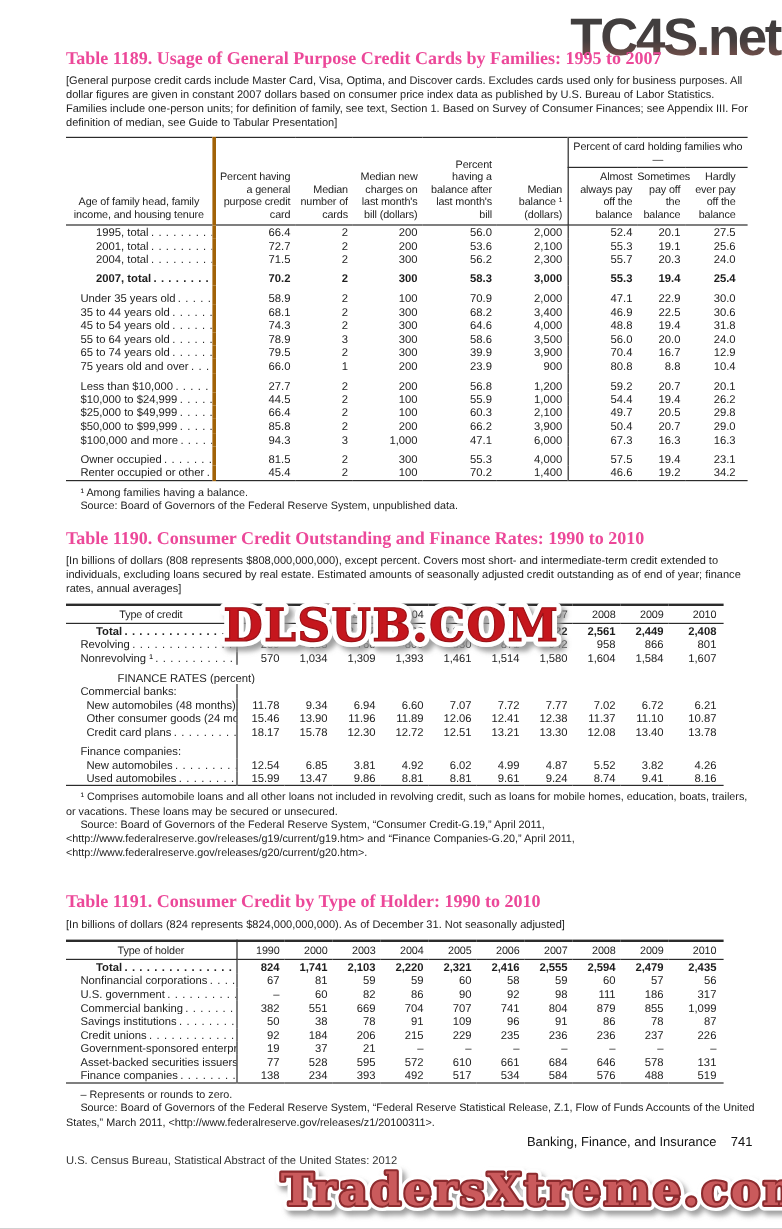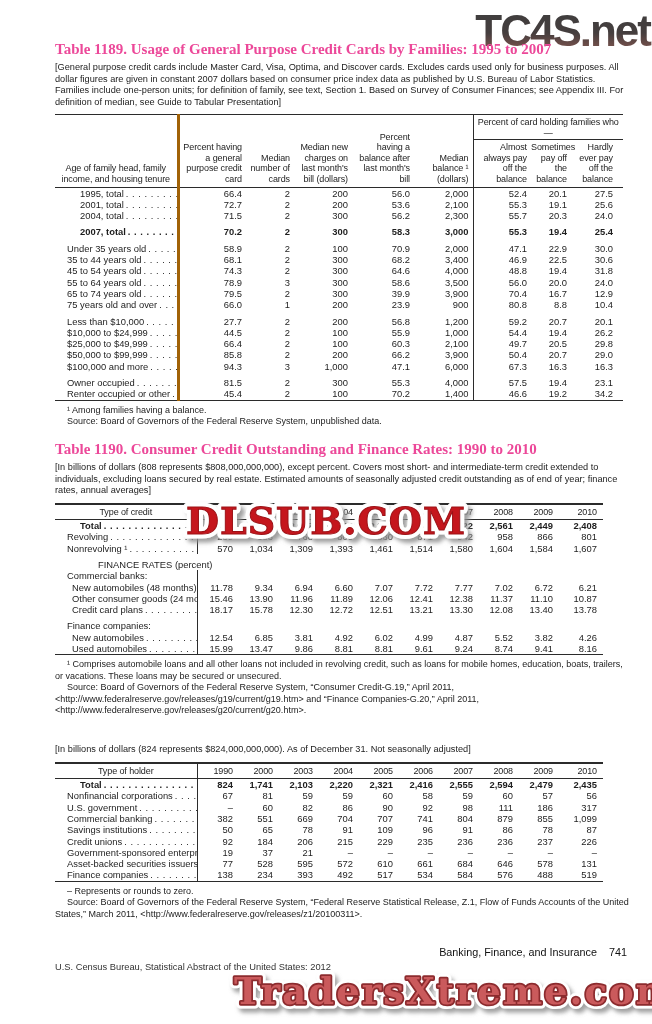--- a/index.html
+++ b/index.html
@@ -592,20 +592,21 @@
           </tr>
         </tbody>
     </table>
     <div class="fnote">
       <p>¹ Comprises automobile loans and all other loans not included in revolving credit, such as loans for mobile homes, education, boats, trailers, or vacations. These loans may be secured or unsecured.</p>
       <p>Source: Board of Governors of the Federal Reserve System, “Consumer Credit-G.19,” April 2011, &lt;http://www.federalreserve.gov/releases/g19/current/g19.htm&gt; and “Finance Companies-G.20,” April 2011, &lt;http://www.federalreserve.gov/releases/g20/current/g20.htm&gt;.</p>
     </div>
   </div>
 
   <div class="sec" id="s1191">
+    <h2 class="t-title">Table 1191. Consumer Credit by Type of Holder: 1990 to 2010</h2>
     <p class="t-note">[In billions of dollars (824 represents $824,000,000,000). As of December 31. Not seasonally adjusted]</p>
     <table class="t1191">
       <colgroup>
         <col style="width:142px">
           <col style="width:40px">
           <col style="width:40px">
           <col style="width:40px">
           <col style="width:40px">
         <col style="width:40px">
           <col style="width:40px">
@@ -703,21 +704,21 @@
             <td class="num c11">1,099</td>
           </tr>
           <tr>
             <td class="stub c1">
               <div class="flexrow">
                 <span class="lbl">Savings institutions</span>
                 <span class="leader"></span>
               </div>
             </td>
             <td class="num c2">50</td>
-            <td class="num c3">65</td>
+            <td class="num c3">38</td>
             <td class="num c4">78</td>
             <td class="num c5">91</td>
             <td class="num c6">109</td>
             <td class="num c7">96</td>
             <td class="num c8">91</td>
             <td class="num c9">86</td>
             <td class="num c10">78</td>
             <td class="num c11">87</td>
           </tr>
           <tr>

